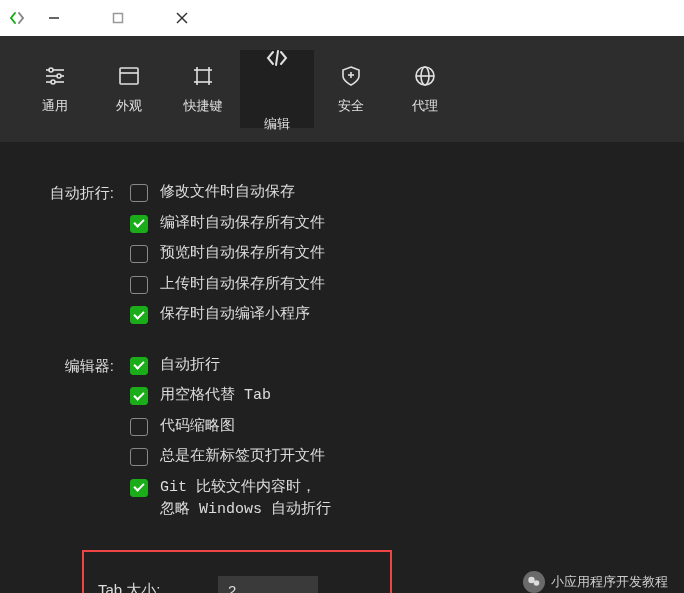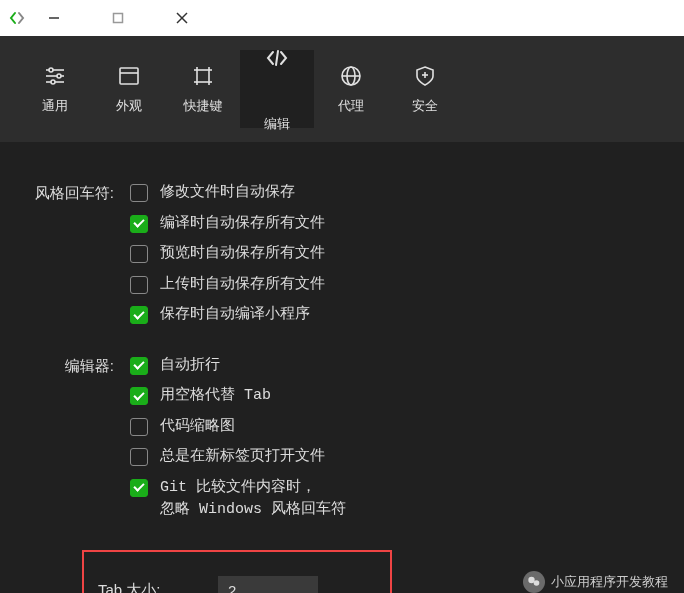--- a/index.html
+++ b/index.html
@@ -252,43 +252,43 @@
             <path d="M9 7 L4 13 L9 19"></path>
             <path d="M17 7 L22 13 L17 19"></path>
             <line x1="14" y1="6" x2="12" y2="20"></line>
           </svg>
       </div>
       <span>编辑</span>
     </div>
     <div class="tab">
       <div class="tab-icon">
         <svg width="24" height="24" stroke="#e0e0e0" stroke-width="1.6" fill="none">
+            <path d="M12 3 L20 6 L20 12 C20 17 12 21 12 21 C12 21 4 17 4 12 L4 6 Z"></path>
+            <line x1="12" y1="8" x2="12" y2="14"></line>
+            <line x1="9" y1="11" x2="15" y2="11"></line>
+          </svg>
+      </div>
+      <span>安全</span>
+    </div>
+    <div class="tab">
+      <div class="tab-icon">
+        <svg width="24" height="24" stroke="#e0e0e0" stroke-width="1.6" fill="none">
             <circle cx="12" cy="12" r="9"></circle>
             <ellipse cx="12" cy="12" rx="4" ry="9"></ellipse>
             <line x1="3" y1="12" x2="21" y2="12"></line>
           </svg>
       </div>
       <span>代理</span>
     </div>
-    <div class="tab">
-      <div class="tab-icon">
-        <svg width="24" height="24" stroke="#e0e0e0" stroke-width="1.6" fill="none">
-            <path d="M12 3 L20 6 L20 12 C20 17 12 21 12 21 C12 21 4 17 4 12 L4 6 Z"></path>
-            <line x1="12" y1="8" x2="12" y2="14"></line>
-            <line x1="9" y1="11" x2="15" y2="11"></line>
-          </svg>
-      </div>
-      <span>安全</span>
-    </div>
   </div>
 
   <div class="settings-body">
 
     <div class="row-group">
-      <div class="row-label">风格回车符:</div>
+      <div class="row-label">自动折行:</div>
       <div class="options">
         <div class="checkbox-row">
           <div class="checkbox"></div>
           <span class="check-label">修改文件时自动保存</span>
         </div>
         <div class="checkbox-row">
           <div class="checkbox checked">
               <div class="checkmark"></div>
             </div>
           <span class="check-label">编译时自动保存所有文件</span>
@@ -331,21 +331,21 @@
         </div>
         <div class="checkbox-row">
           <div class="checkbox"></div>
           <span class="check-label">总是在新标签页打开文件</span>
         </div>
         <div class="checkbox-row">
           <div class="checkbox checked">
               <div class="checkmark"></div>
             </div>
           <span class="check-label" style="white-space:pre-line">Git 比较文件内容时，
-忽略 Windows 风格回车符</span>
+忽略 Windows 自动折行</span>
         </div>
       </div>
     </div>
 
     <div class="red-box">
       <div class="red-label">Tab 大小:</div>
       <input class="num-input" value="2" style="">
     </div>
 
     <div class="watermark">

